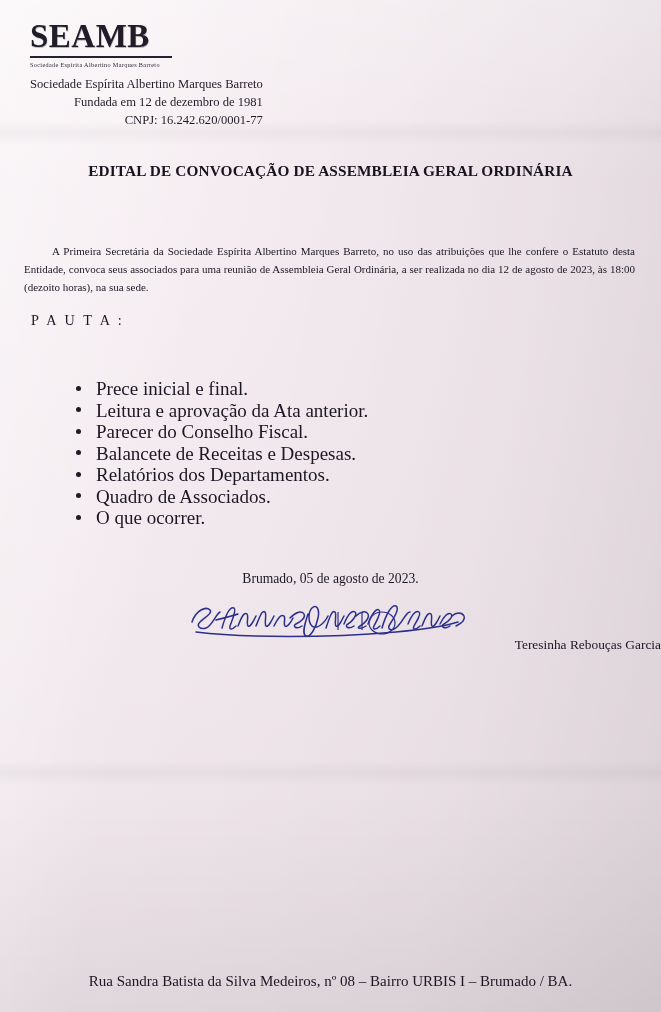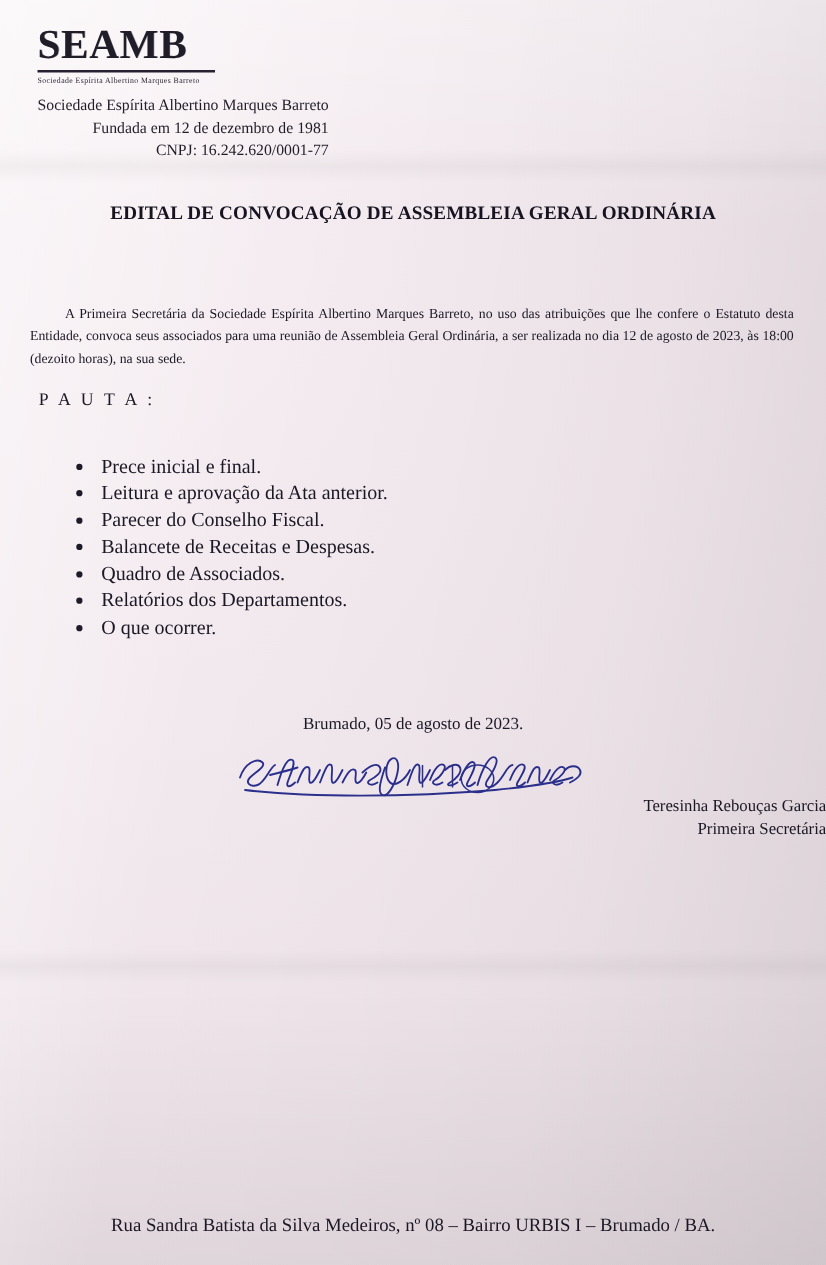--- a/index.html
+++ b/index.html
@@ -125,24 +125,24 @@
     font-weight: 400;
     color: #1b1724;
     font-family: Liberation Serif, serif;
   }
 
   .agenda {
     position: absolute;
     top: 360px;
     left: 36px;
     right: 40px;
-    margin: 3px;
+    margin: 18px;
     padding: 0 0 0 22px;
     list-style: none;
-    font-size: 16px;
+    font-size: 19px;
     line-height: 1.0;
     color: #1b1724;
   }
   .agenda li {
     position: relative;
     height: 21.5px;
     padding-left: 20px;
     display: flex;
     align-items: center;
   }
@@ -245,25 +245,25 @@
     <li>
         <span class="bullet"></span>
         <span>Parecer do Conselho Fiscal.</span>
       </li>
     <li>
         <span class="bullet"></span>
         <span>Balancete de Receitas e Despesas.</span>
       </li>
     <li>
         <span class="bullet"></span>
+        <span>Relatórios dos Departamentos.</span>
+      </li>
+    <li>
+        <span class="bullet"></span>
         <span>Quadro de Associados.</span>
-      </li>
-    <li>
-        <span class="bullet"></span>
-        <span>Relatórios dos Departamentos.</span>
       </li>
     <li>
         <span class="bullet"></span>
         <span>O que ocorrer.</span>
       </li>
   </ul>
 
   <div class="place-date">Brumado, 05 de agosto de 2023.</div>
 
   <div class="signature-area">
@@ -288,18 +288,17 @@
         <path d="M254,26 C258,18 262,14 265,16 C268,18 262,24 258,26 C254,28 258,32 264,28"></path>
         <path d="M266,18 C270,14 276,14 278,18 C280,22 274,26 270,28"></path>
         <path d="M10,34 C60,40 140,40 210,34 C240,31 260,28 272,24"></path>
       </g>
       <ellipse cx="196" cy="25" rx="13" ry="11" fill="none" stroke="#2b2f8c" stroke-width="1.2"></ellipse>
       <path d="M152,14 L152,32" stroke="#2b2f8c" stroke-width="1.2" fill="none"></path>
       <path d="M176,14 L176,32" stroke="#2b2f8c" stroke-width="1.2" fill="none"></path>
     </svg>
 
     <div class="sig-name">Teresinha Rebouças Garcia</div>
-    <div class="sig-role">Primeira Secretária</div>
   </div>
 
   <div class="footer">Rua Sandra Batista da Silva Medeiros, nº 08 – Bairro URBIS I – Brumado / BA.</div>
 
 </div>
 
 </body></html>

